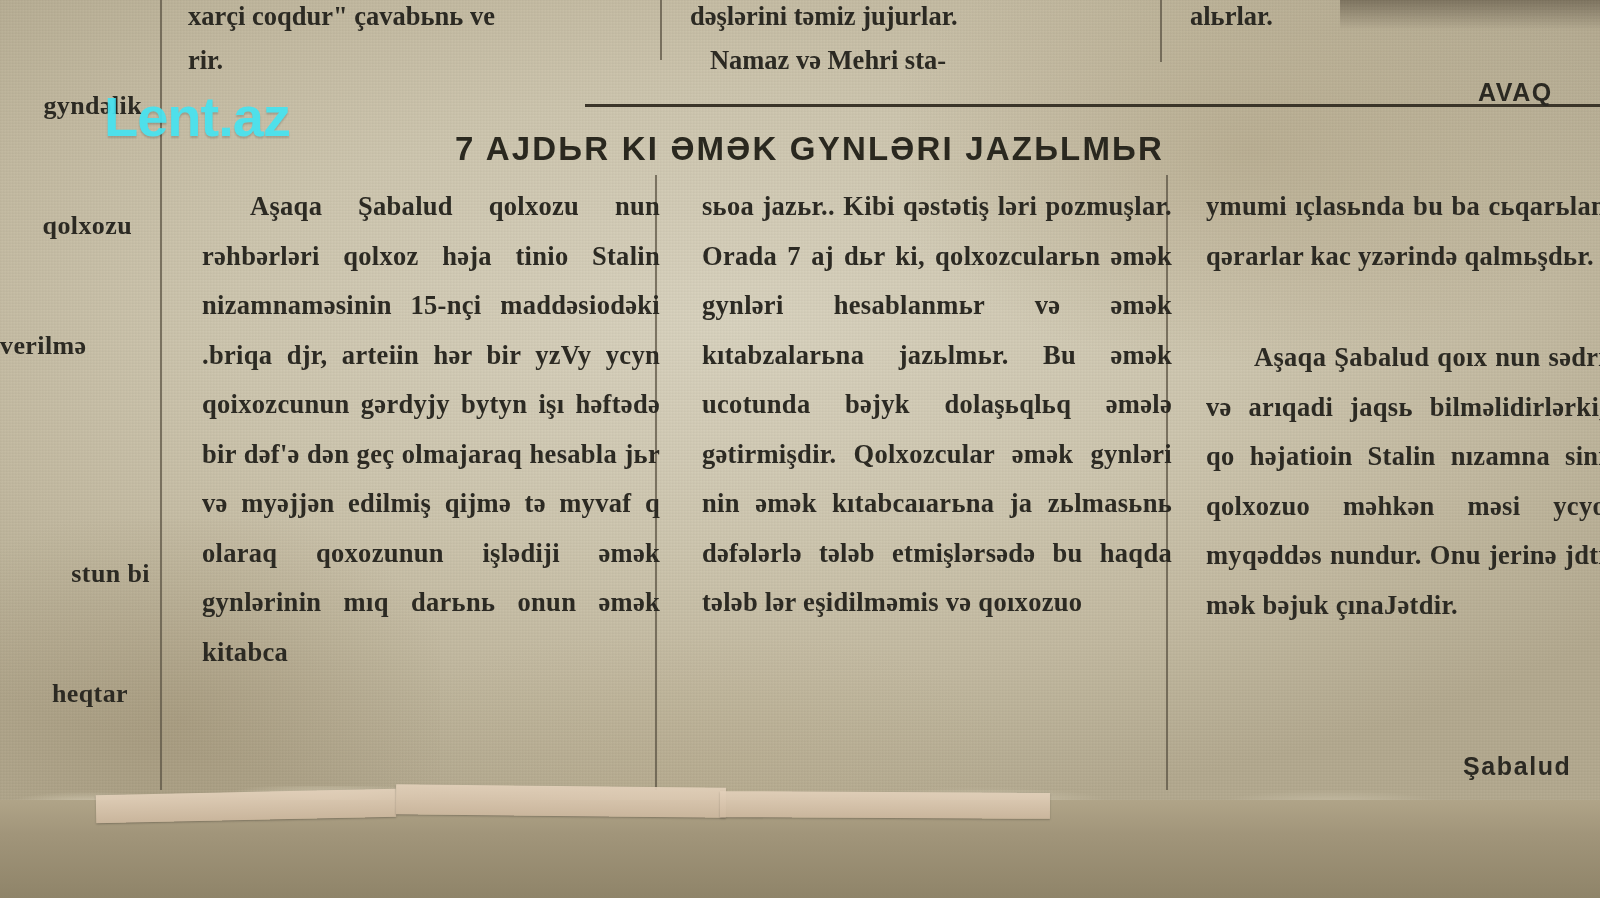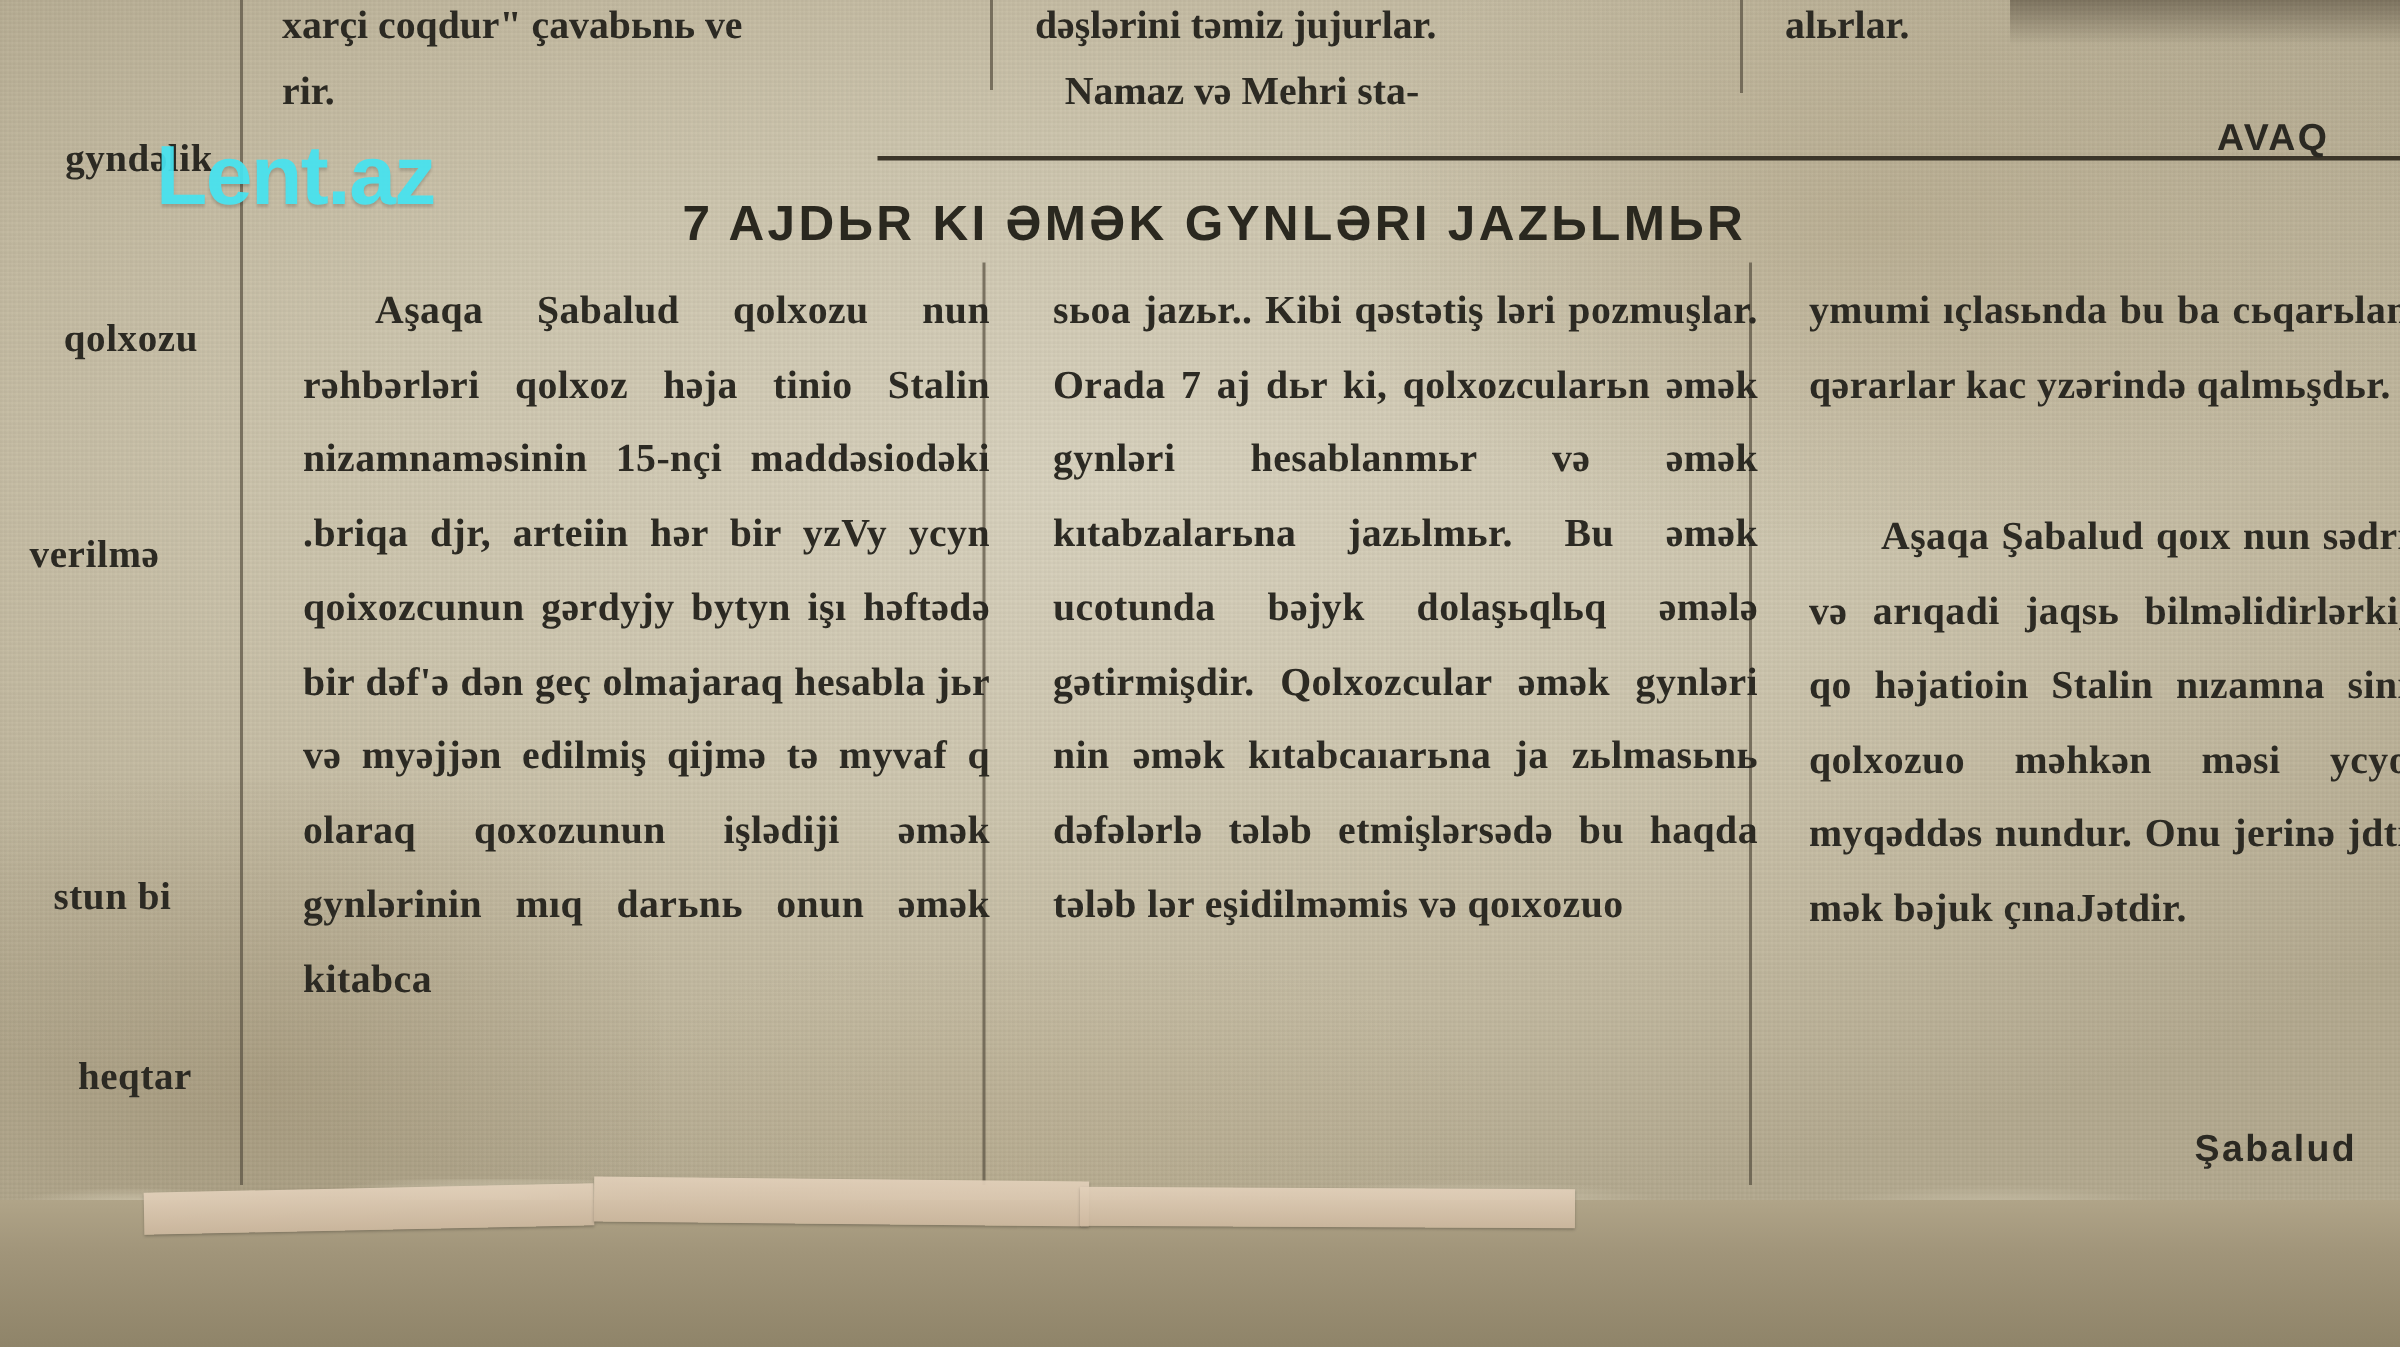--- a/index.html
+++ b/index.html
@@ -180,23 +180,23 @@
   <div class="vrule" style="left:660px; top:0; height:60px;"></div>
   <div class="vrule" style="left:655px; top:175px; height:615px;"></div>
   <div class="vrule" style="left:1160px; top:0; height:62px;"></div>
   <div class="vrule" style="left:1166px; top:175px; height:615px;"></div>
 
   <div class="hrule" style="left:585px; top:104px; width:1015px;"></div>
 
   <div class="txt col-left blur-soft" style="left:0px; top:6px; width:150px;">
     <div style="text-align:right; padding-right:8px;">gyndəlik</div>
     <div style="text-align:right; padding-right:18px;">qolxozu</div>
-    <div style="text-align:center; padding-right:24px;margin-top:24px;">verilmə</div>
+    <div style="text-align:left; padding-right:24px;">verilmə</div>
     <div style="height:28px;"></div>
-    <div style="text-align:center;">stun bi</div>
+    <div style="text-align:right;">stun bi</div>
     <div style="text-align:right; padding-right:22px;">heqtar</div>
     
     
     
     
     
     
     
     
     

